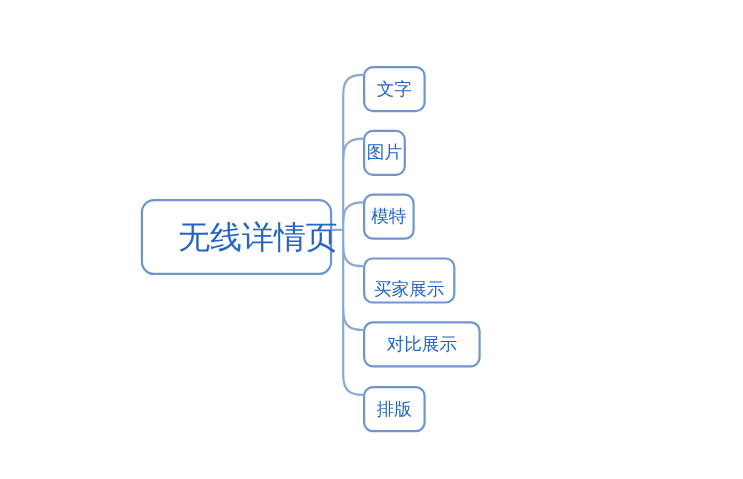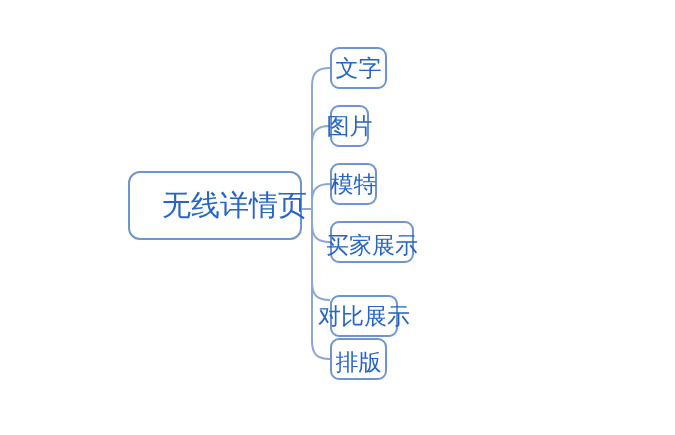--- a/index.html
+++ b/index.html
@@ -34,35 +34,36 @@
     display:flex;
     align-items:center;
     justify-content:center;
     border:2px solid var(--border-color);
     background:var(--bg-color);
     color:var(--text-color);
     cursor:default;
     white-space:nowrap;
   }
   .node-root{
-    left:128px;top:171px;width:174px;height:69px;
+    left:128px;top:181px;width:174px;height:69px;
     border-radius:12px;
     font-size:29px;
     padding-left:39px;
   }
   .node-child{
     border-radius:9px;
-    font-size:23px;
+    font-size:16px;
+    margin-top:13px;
   }
   .node-c0{left:330px;top:47px;width:57px;height:42px;}
   .node-c1{left:330px;top:105px;width:39px;height:42px;}
   .node-c2{left:330px;top:163px;width:47px;height:42px;}
   .node-c3{left:330px;top:221px;width:84px;height:42px;align-items:flex-end;}
-  .node-c4{left:330px;top:295px;width:68px;height:42px;}
-  .node-c5{left:330px;top:338px;width:57px;height:42px;align-items:flex-end;}
+  .node-c4{left:330px;top:279px;width:107px;height:42px;}
+  .node-c5{left:330px;top:338px;width:57px;height:42px;}
 </style>
 </head>
 <body>
 
 <div class="canvas">
 
   <svg class="connectors" viewBox="0 0 675 435" xmlns="http://www.w3.org/2000/svg">
     <path d="M302 209 H312"></path>
     <path d="M312 86 V341"></path>
     <path d="M312 86 C312 72 318 68 330 68"></path>

